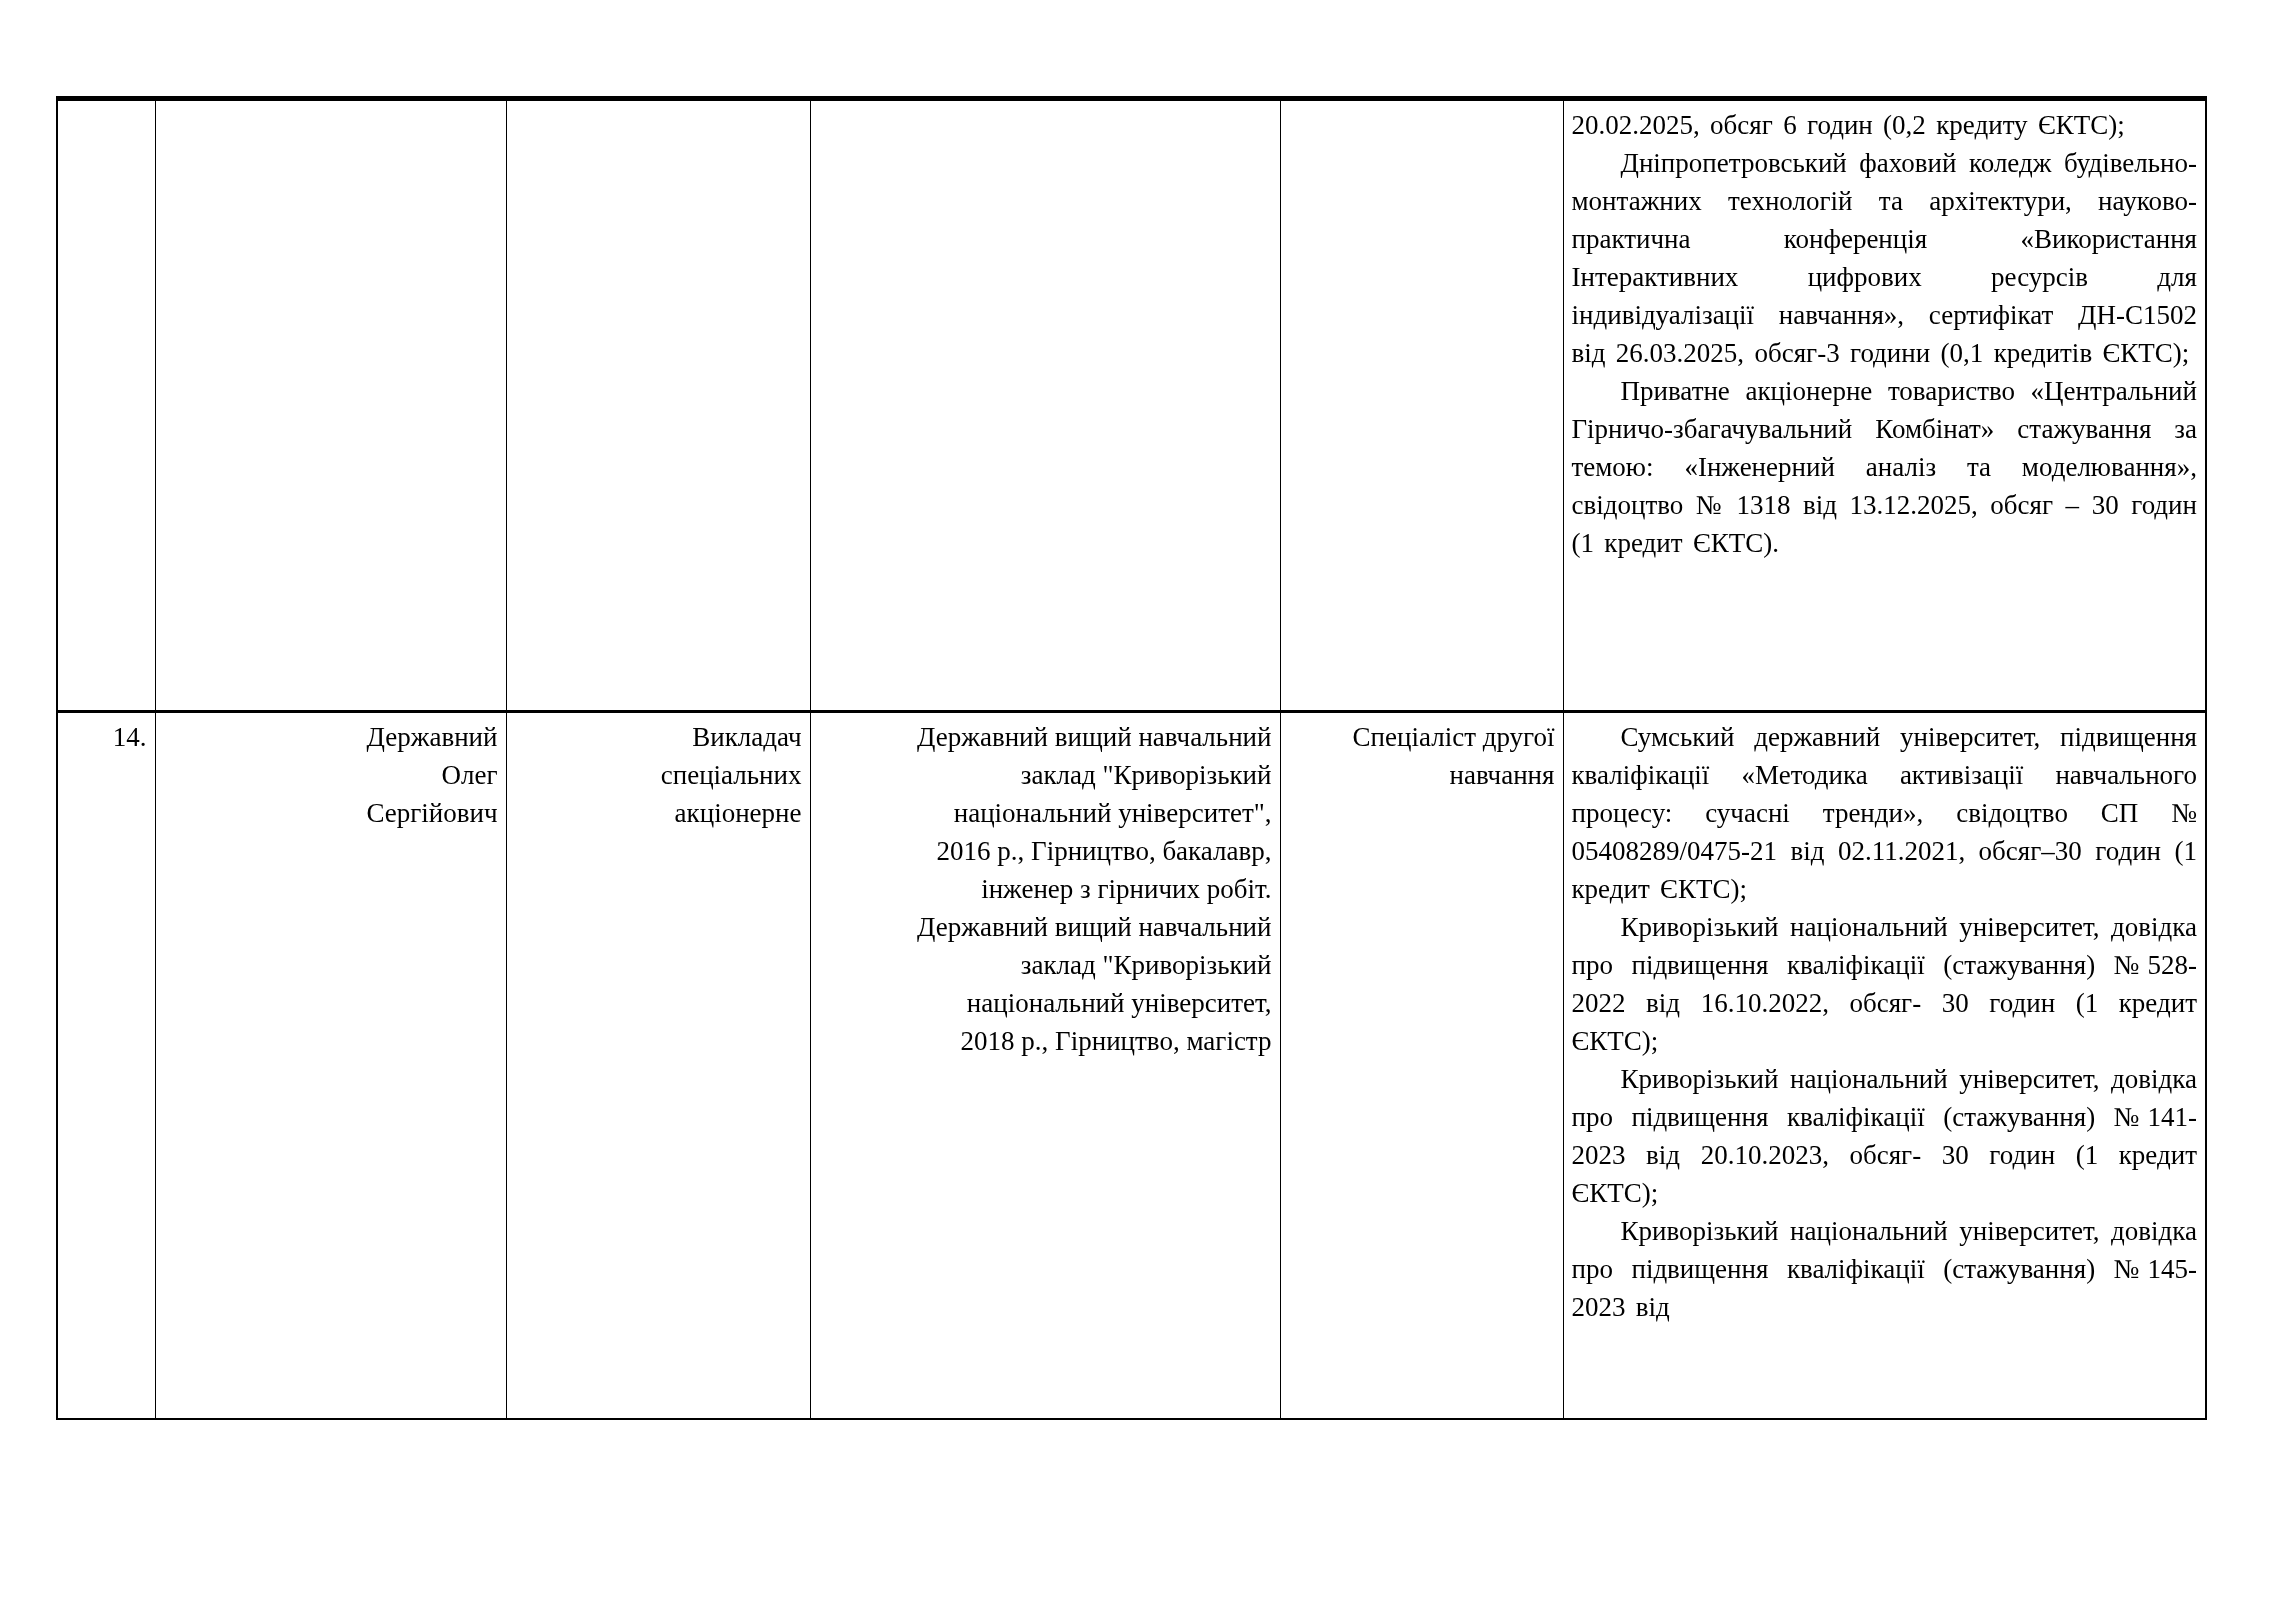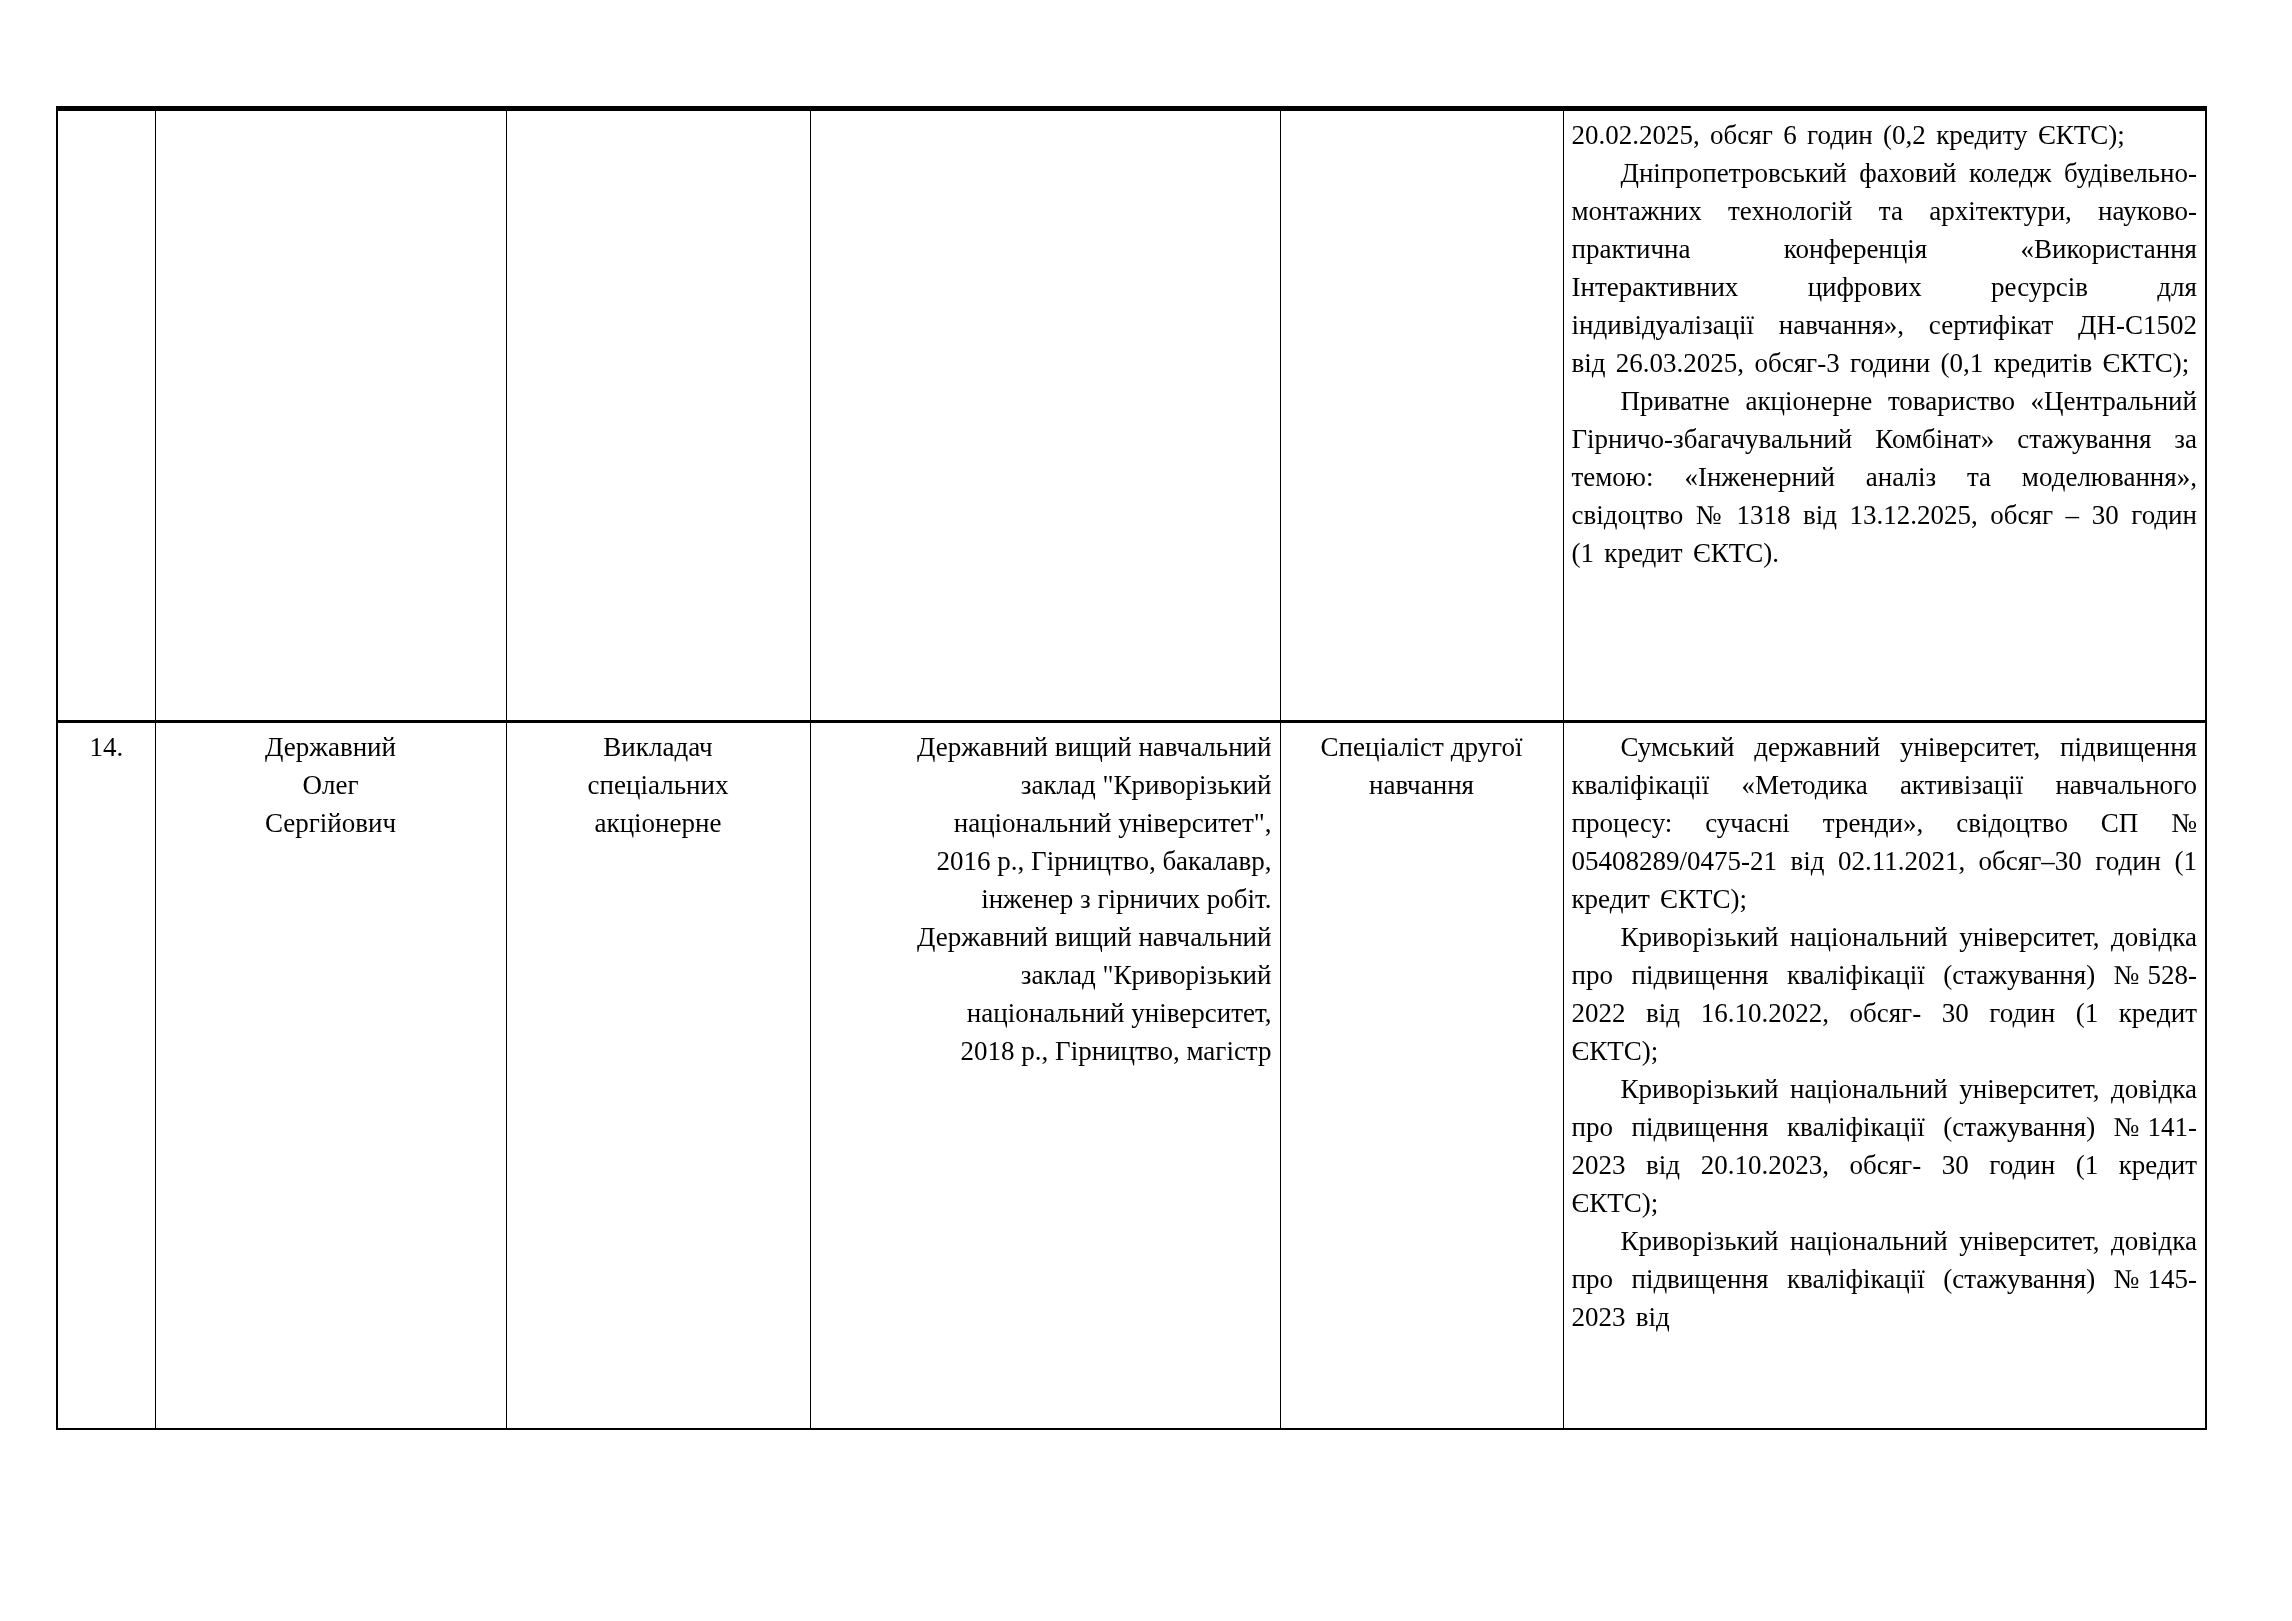--- a/index.html
+++ b/index.html
@@ -16,21 +16,21 @@
   }
   .sheet {
     position: relative;
     width: 2293px;
     height: 1622px;
     background: #ffffff;
   }
   table.doc-table {
     position: absolute;
     left: 56px;
-    top: 106px;
+    top: 96px;
     width: 2149px;
     table-layout: fixed;
     border-collapse: collapse;
     background: #ffffff;
   }
   table.doc-table {
     border: 2.7px solid #000;
     border-top-width: 5.4px;
   }
   td {
@@ -45,21 +45,21 @@
   }
   tr.row-continuation td {
     height: 613px;
     border-top: none;
   }
   tr.row-14 td {
     border-top: 3.6px solid #000;
     height: 707px;
   }
   td.c-center {
-    text-align: center;
+    text-align: right;
     white-space: pre-line;
   }
   td.c-edu p,
   td.c-qual p {
     margin: 0;
   }
   td.c-edu p {
     text-align: right;
     white-space: pre-line;
   }

